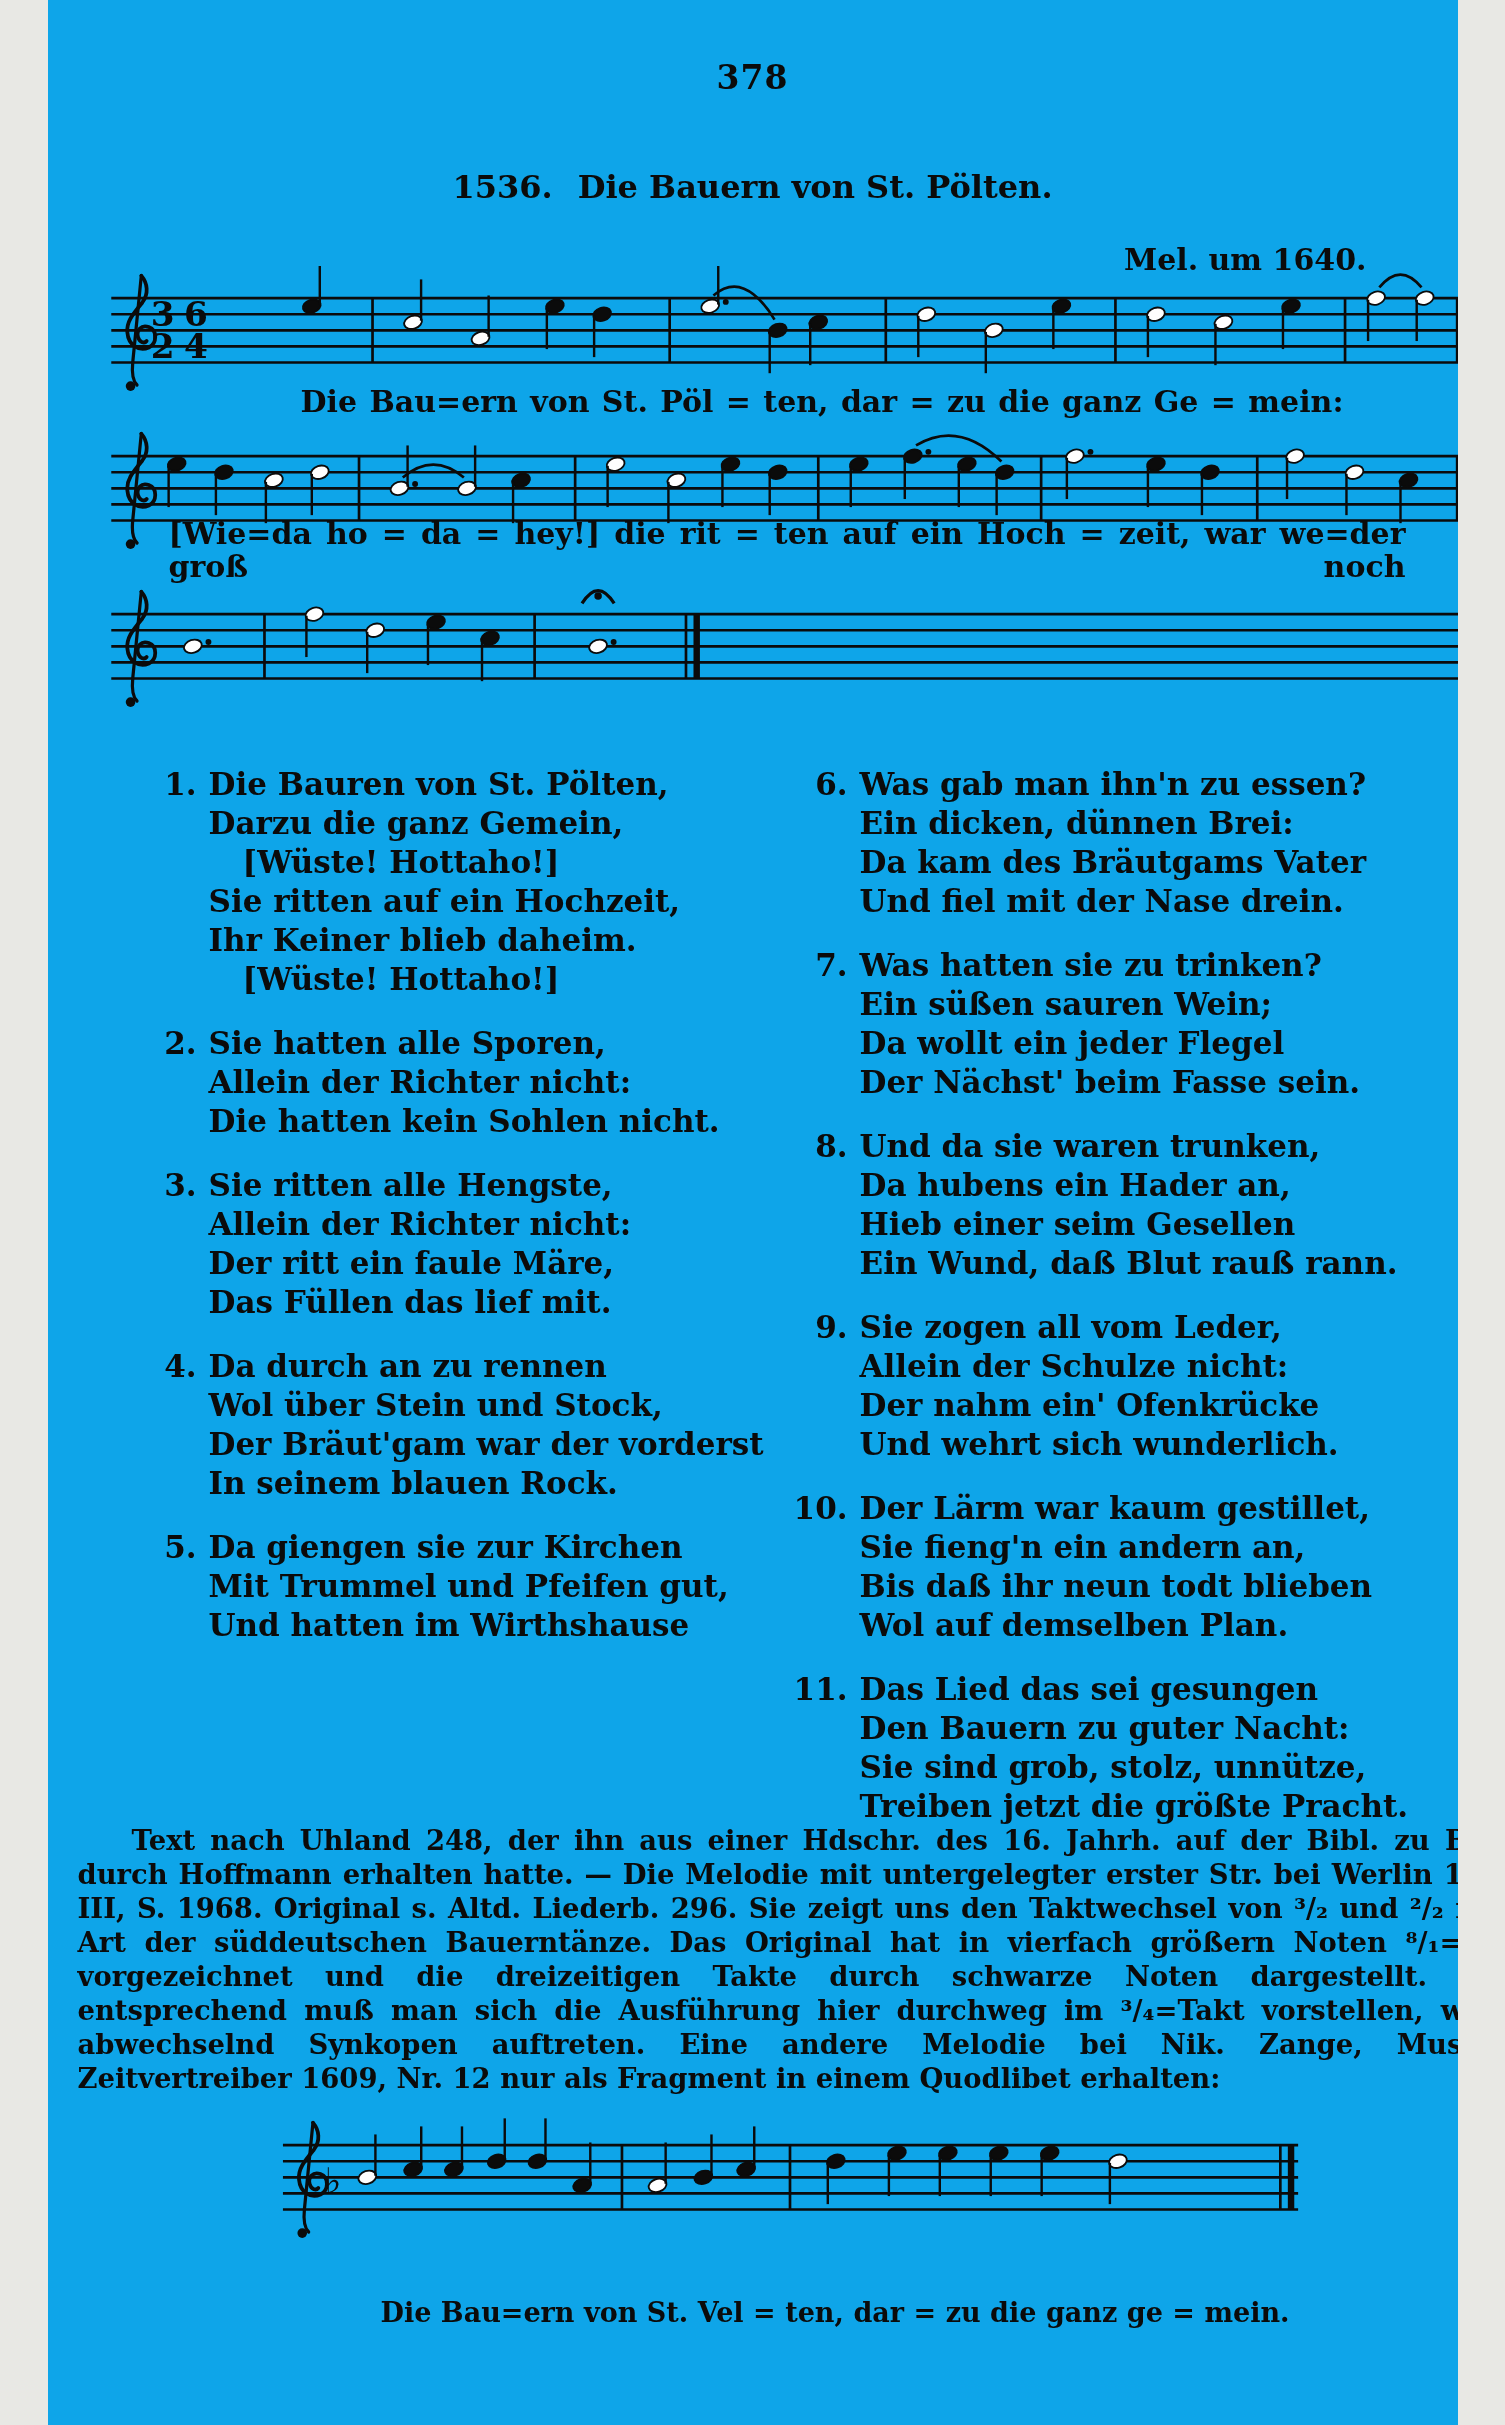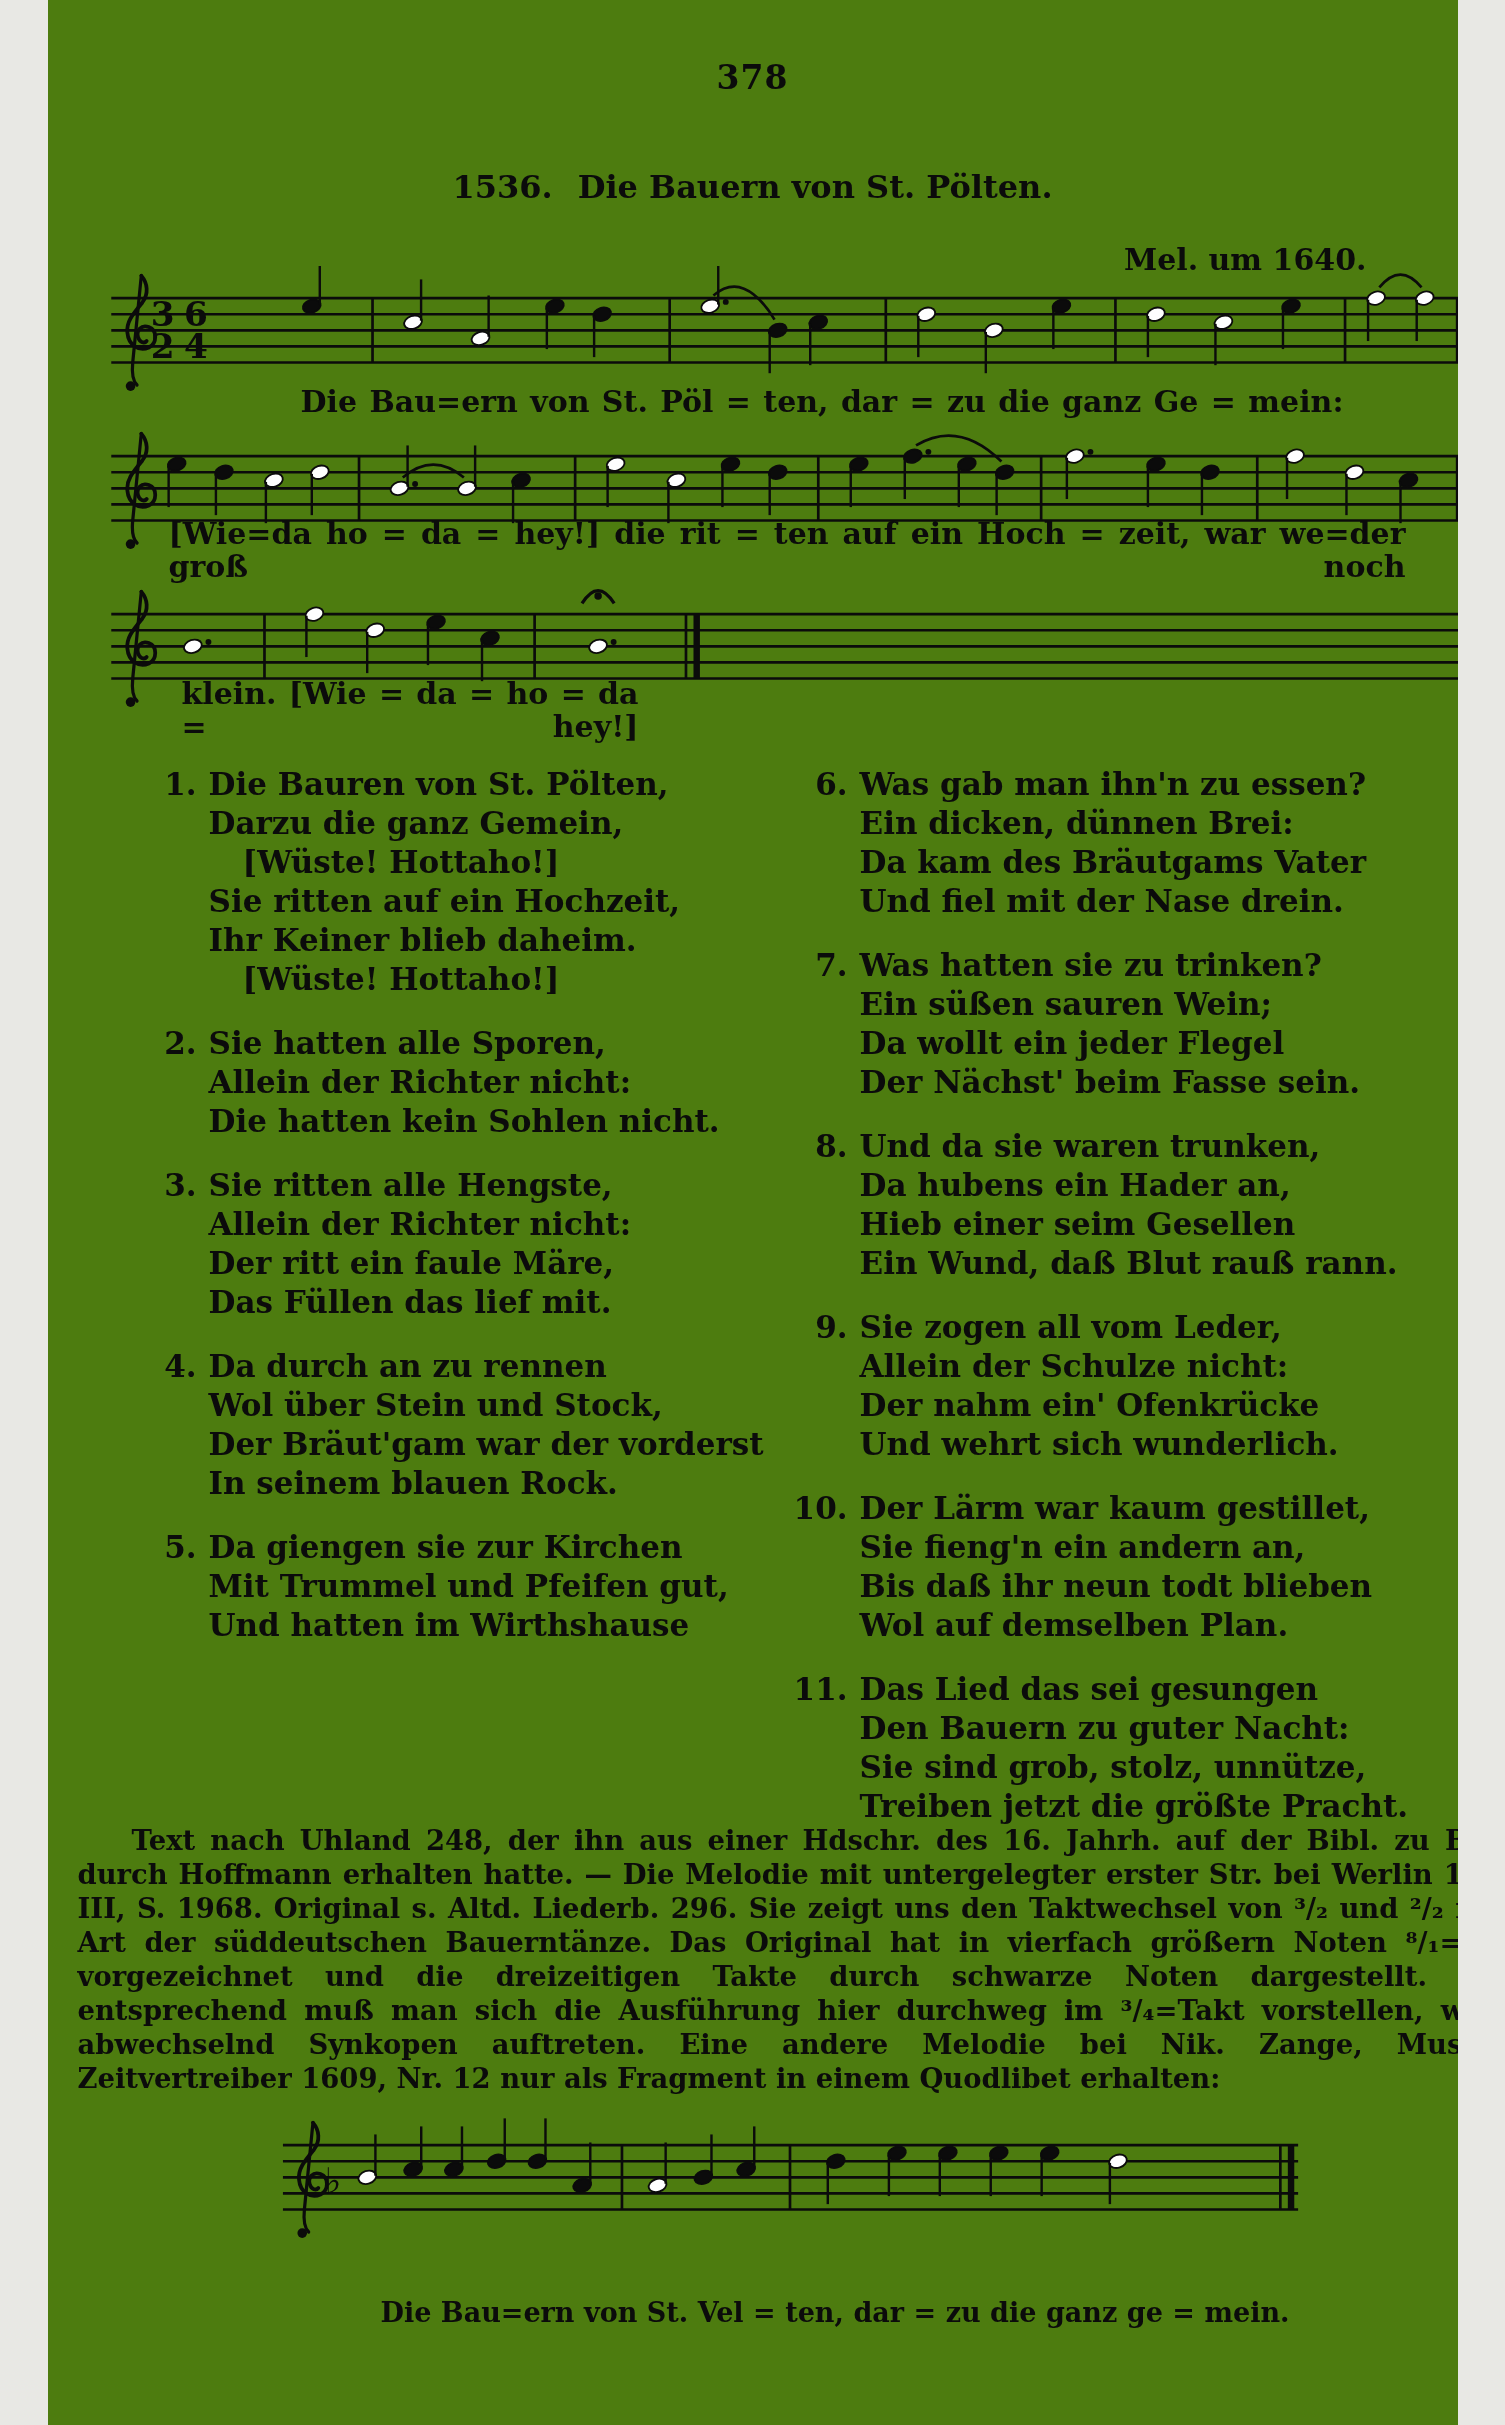--- a/index.html
+++ b/index.html
@@ -1,17 +1,17 @@
 <!DOCTYPE html>
 <html style="font-size:8.6px"><head>
 <meta charset="utf-8">
 <style>
   html,body{margin:0;padding:0;background:#e8e8e4;}
   #page{
-    position:relative;width:1410px;height:2426px;background:#4d7c0f;color:#0b0b0b;
+    position:relative;width:1410px;height:2426px;background:#0ea5e9;color:#0b0b0b;
     font-family:"DejaVu Serif","Liberation Serif",serif;overflow:hidden;margin:0 auto;
   }
   .abs{position:absolute;}
   #page-number{top:58px;left:0;width:100%;text-align:center;font-size:33px;font-weight:bold;letter-spacing:1.1px;}
   #song-title{top:168px;left:0;width:100%;text-align:center;font-size:32px;font-weight:bold;}
   #song-title .tnum{margin-right:25px;}
   #melody-date{top:242px;right:91px;font-size:30px;font-weight:bold;}
   svg.staff{position:absolute;}
   .staff-lyrics{
     position:absolute;font-size:30px;font-weight:bold;white-space:nowrap;
@@ -285,21 +285,20 @@
         <ellipse cx="710.64" cy="105" rx="17" ry="12" transform="rotate(-18 710.64 105)" fill="#0b0b0b" class="ink" stroke-width="3.5"></ellipse>
         <line x1="695.64" y1="108" x2="695.64" y2="185" class="ink" stroke-width="4.5"></line>
       </g>
       <g>
         <ellipse cx="912.24" cy="120" rx="17" ry="12" transform="rotate(-18 912.24 120)" fill="#fefefe" class="ink" stroke-width="3.5"></ellipse>
         <circle cx="941.24" cy="112" r="5.5" fill="#0b0b0b"></circle>
         <path d="M882.24 40 Q 912.24 -8 942.24 40" fill="none" class="ink" stroke-width="6"></path>
         <circle cx="912.24" cy="26" r="7" fill="#0b0b0b"></circle>
       </g>
     </svg>
-  <div class="staff-lyrics" id="lyrics-3">klein. [Wie = da = ho = da = hey!]</div>
 
   <div class="vcol" id="col-left">
       <div class="verse">
         <div class="vnum">1.</div>
         <div class="vlines">
           <div class="vline">Die Bauren von St. Pölten,</div>
           <div class="vline">Darzu die ganz Gemein,</div>
           <div class="vline bracket">[Wüste! Hottaho!]</div>
           <div class="vline">Sie ritten auf ein Hochzeit,</div>
           <div class="vline">Ihr Keiner blieb daheim.</div>

